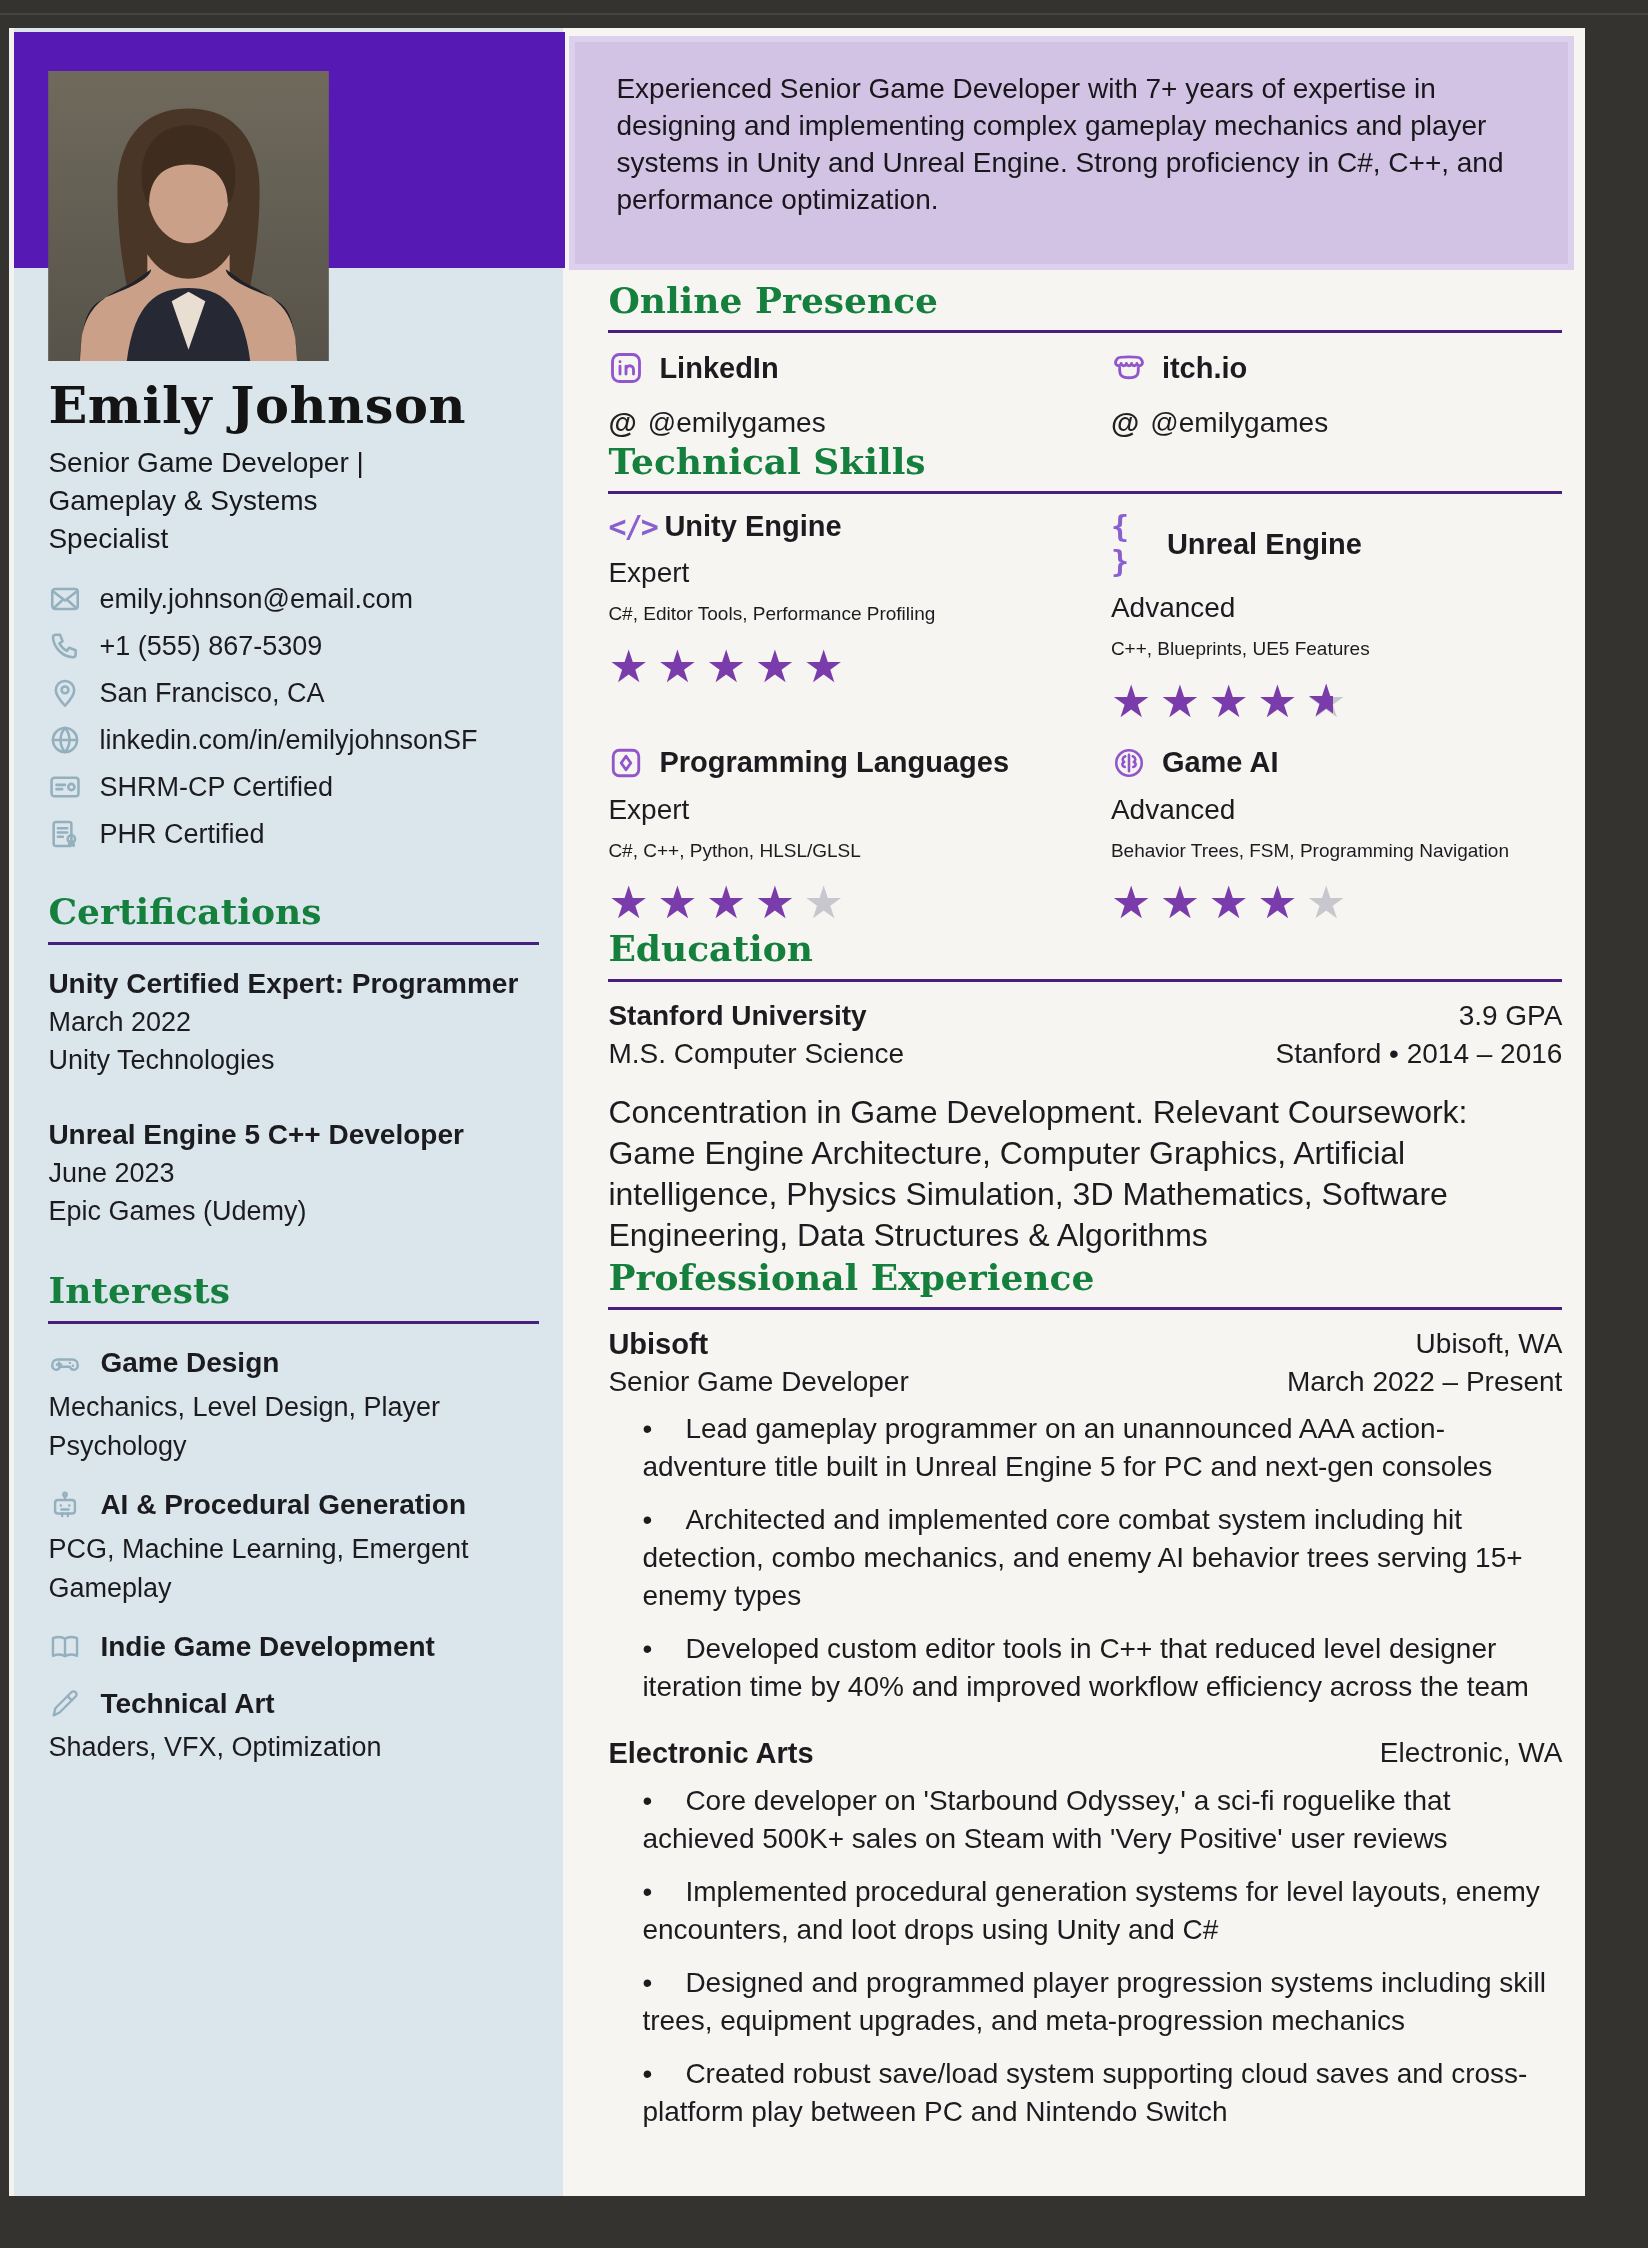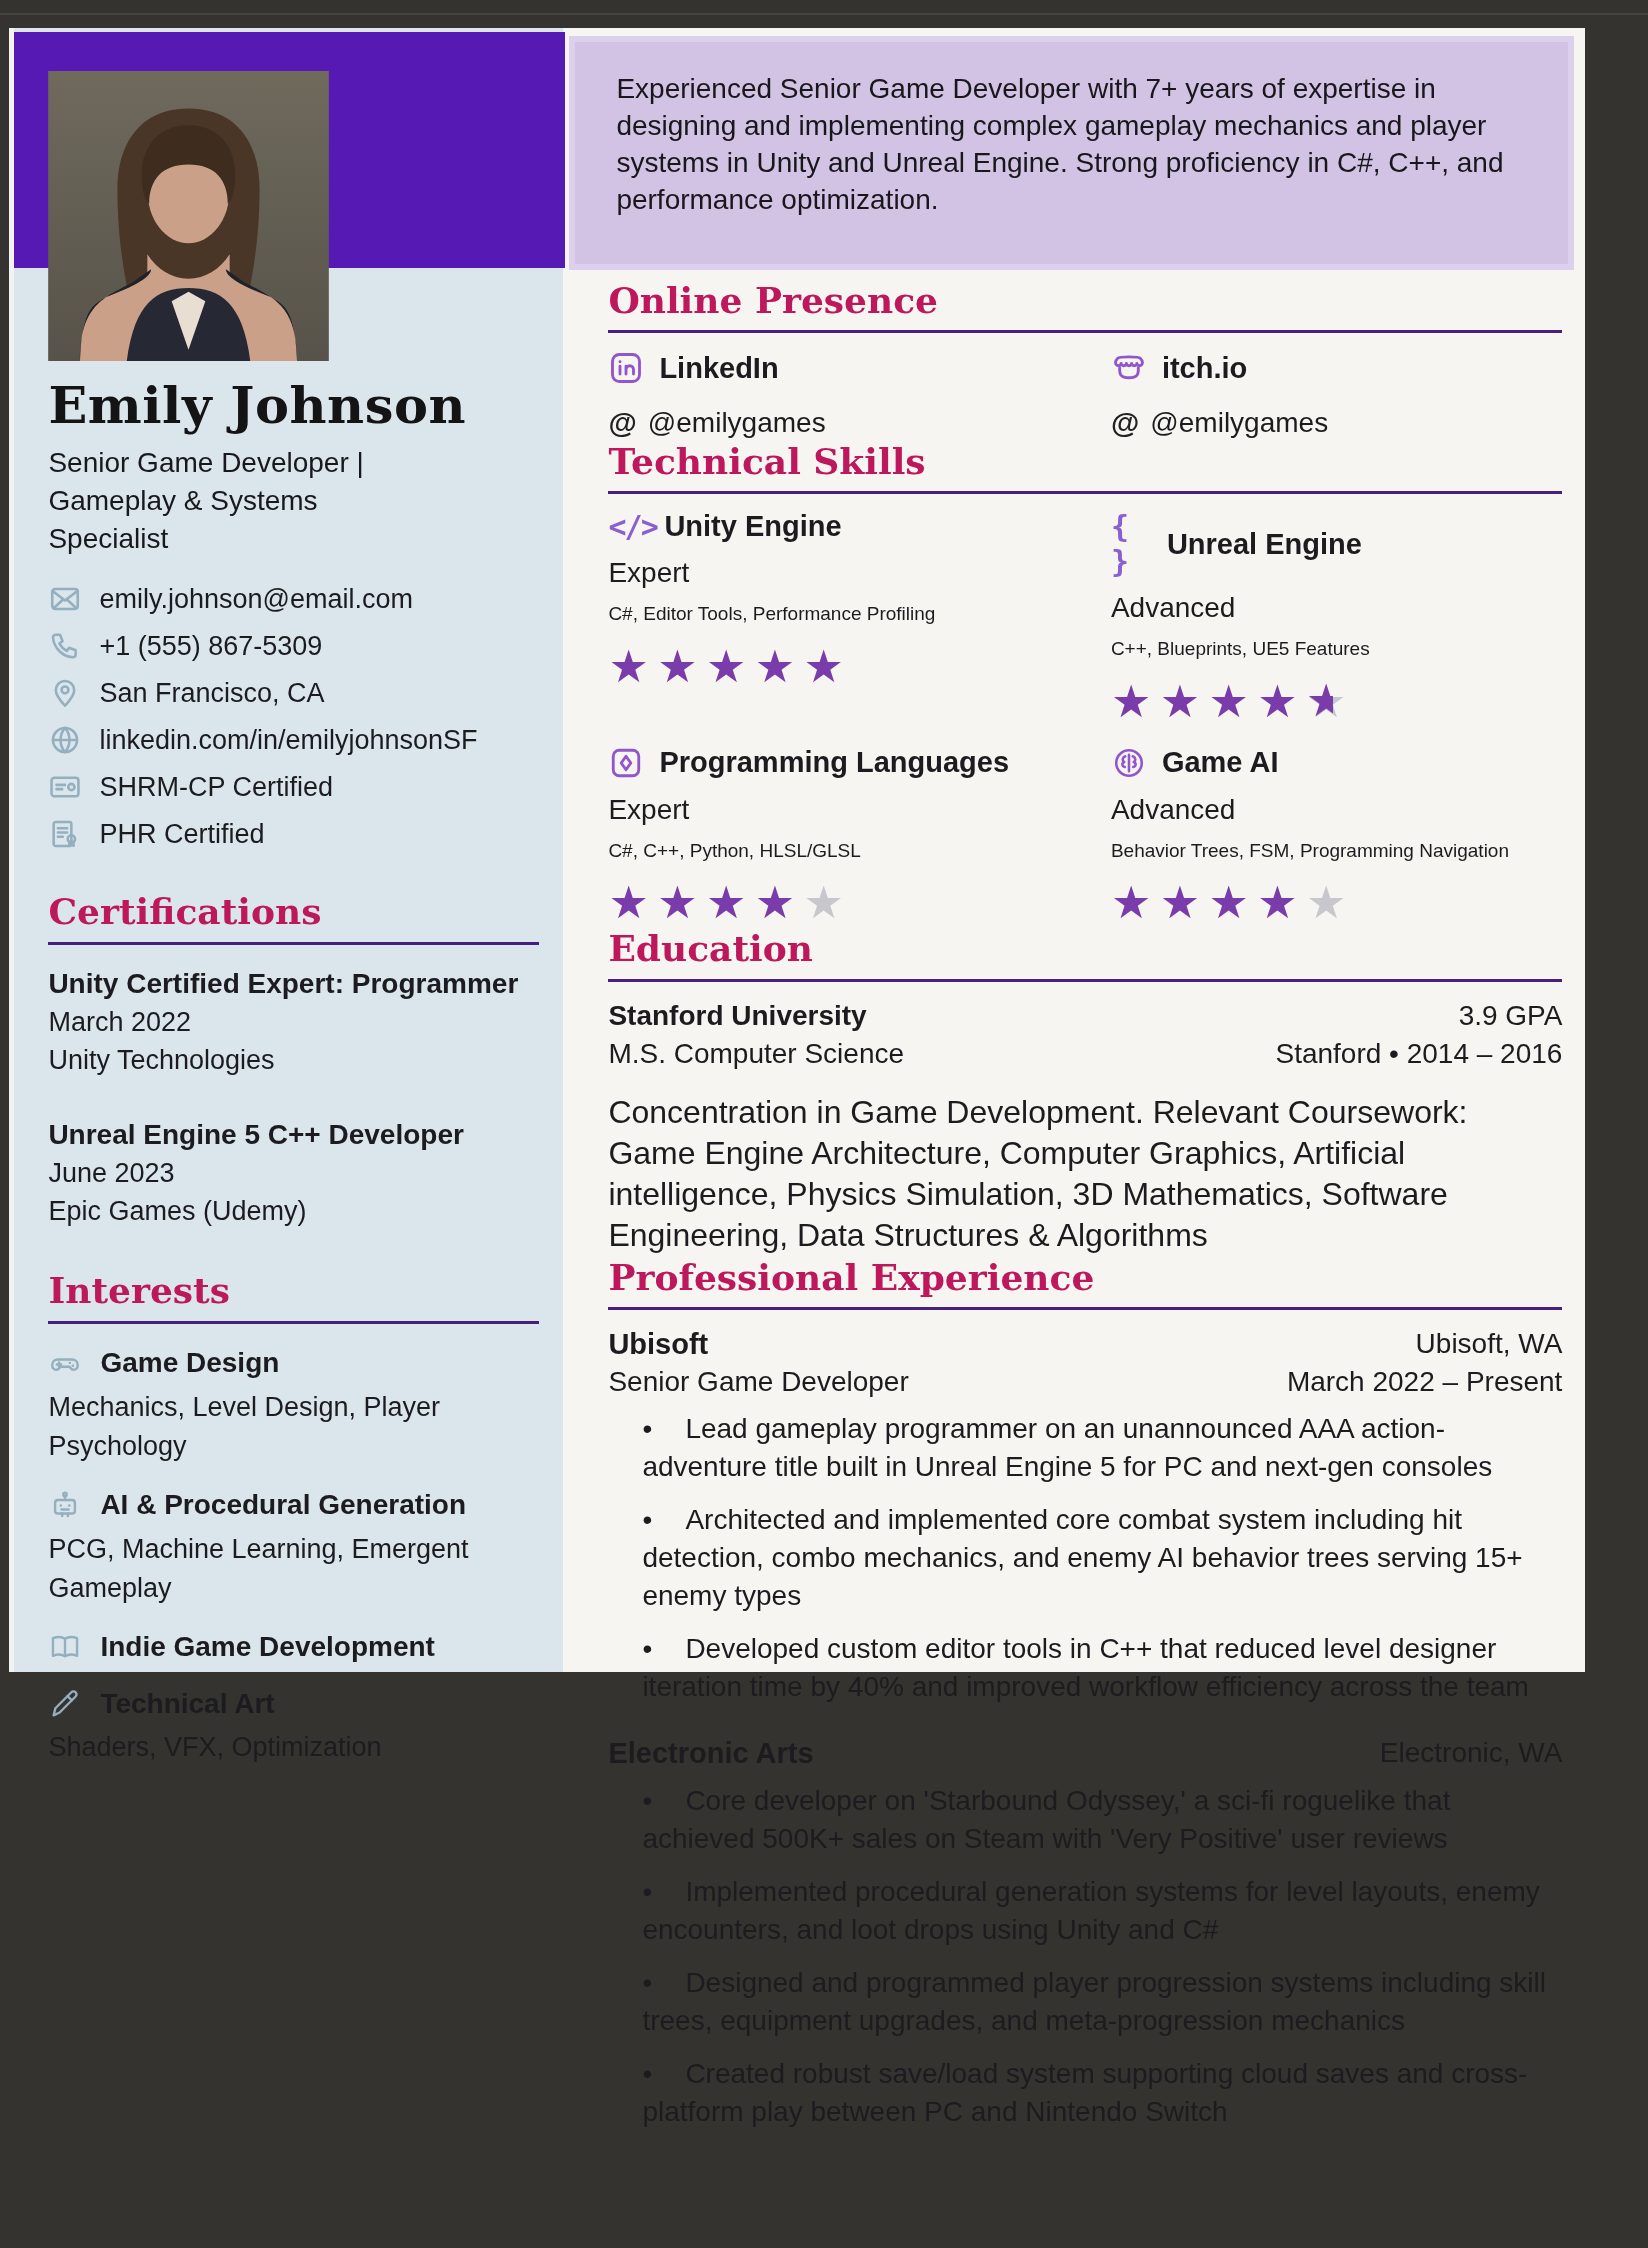--- a/index.html
+++ b/index.html
@@ -1,35 +1,35 @@
 <!DOCTYPE html>
 <html style="font-size:15px"><head>
 <meta charset="utf-8">
 <style>
   html,body{margin:0;padding:0;width:1649px;height:2249px;overflow:hidden;
     font-family:"Liberation Sans",sans-serif;background:#302f2c;}
   .frame{position:absolute;inset:0;background:#34332f;}
   .frame-topline{position:absolute;left:0;top:13px;width:100%;height:1.9px;background:#454440;}
-  .page{position:absolute;left:9.4px;top:28px;width:1576px;height:1644px;
+  .page{position:absolute;left:9.4px;top:28px;width:1576px;height:2168px;
     background:#f7f5f1;border-left:5.6px solid #f2f3f0;box-sizing:border-box;}
   
   .sidebar-bg{position:absolute;left:0;top:0;width:549px;height:100%;background:#dbe6ec;}
   .purple-block{position:absolute;left:0;top:3.7px;width:551px;height:236px;background:#5619b4;}
   .photo{position:absolute;left:34px;top:43px;width:281px;height:290px;overflow:hidden;}
   .sidebar-content{position:absolute;left:0;top:0;width:549px;box-sizing:border-box;
     padding:349px 24px 0 34px;color:#1c1c20;}
   .person-name{font-family:"DejaVu Serif",serif;font-weight:700;font-size:51px;
     line-height:56px;color:#141414;letter-spacing:0.5px;}
   .person-title{font-size:28px;line-height:38px;margin-top:11.2px;width:337px;color:#19191d;}
   .contact{margin-top:24px;}
   .c-row{display:flex;align-items:center;gap:17px;margin-bottom:13px;font-size:27px;}
   .c-row svg{width:34px;height:34px;color:#94afbd;flex:0 0 auto;}
   .side-section{margin-top:39px;}
   .section-heading{font-family:"DejaVu Serif",serif;font-weight:600;font-size:36px;
-    color:#be185d;padding-bottom:8.4px;border-bottom:3.7px solid #46207c;line-height:43px;}
+    color:#15803d;padding-bottom:8.4px;border-bottom:3.7px solid #46207c;line-height:43px;}
   .cert-item{margin-top:20.6px;font-size:27px;line-height:38px;}
   .cert-name{font-weight:700;font-size:28px;}
   .cert-item + .cert-item{margin-top:37px;}
   .int-item{margin-top:22.5px;}
   .int-label{display:flex;align-items:center;gap:18px;font-weight:700;font-size:28px;}
   .int-label svg{width:34px;height:34px;color:#94afbd;flex:0 0 auto;}
   .int-detail{font-size:27px;line-height:39px;margin-top:7.5px;width:440px;}
   
   .summary-box{position:absolute;left:555px;top:7.5px;right:11.2px;height:234px;
     background:#d2c2e3;border:6.6px solid #ddd0ec;box-sizing:border-box;}

